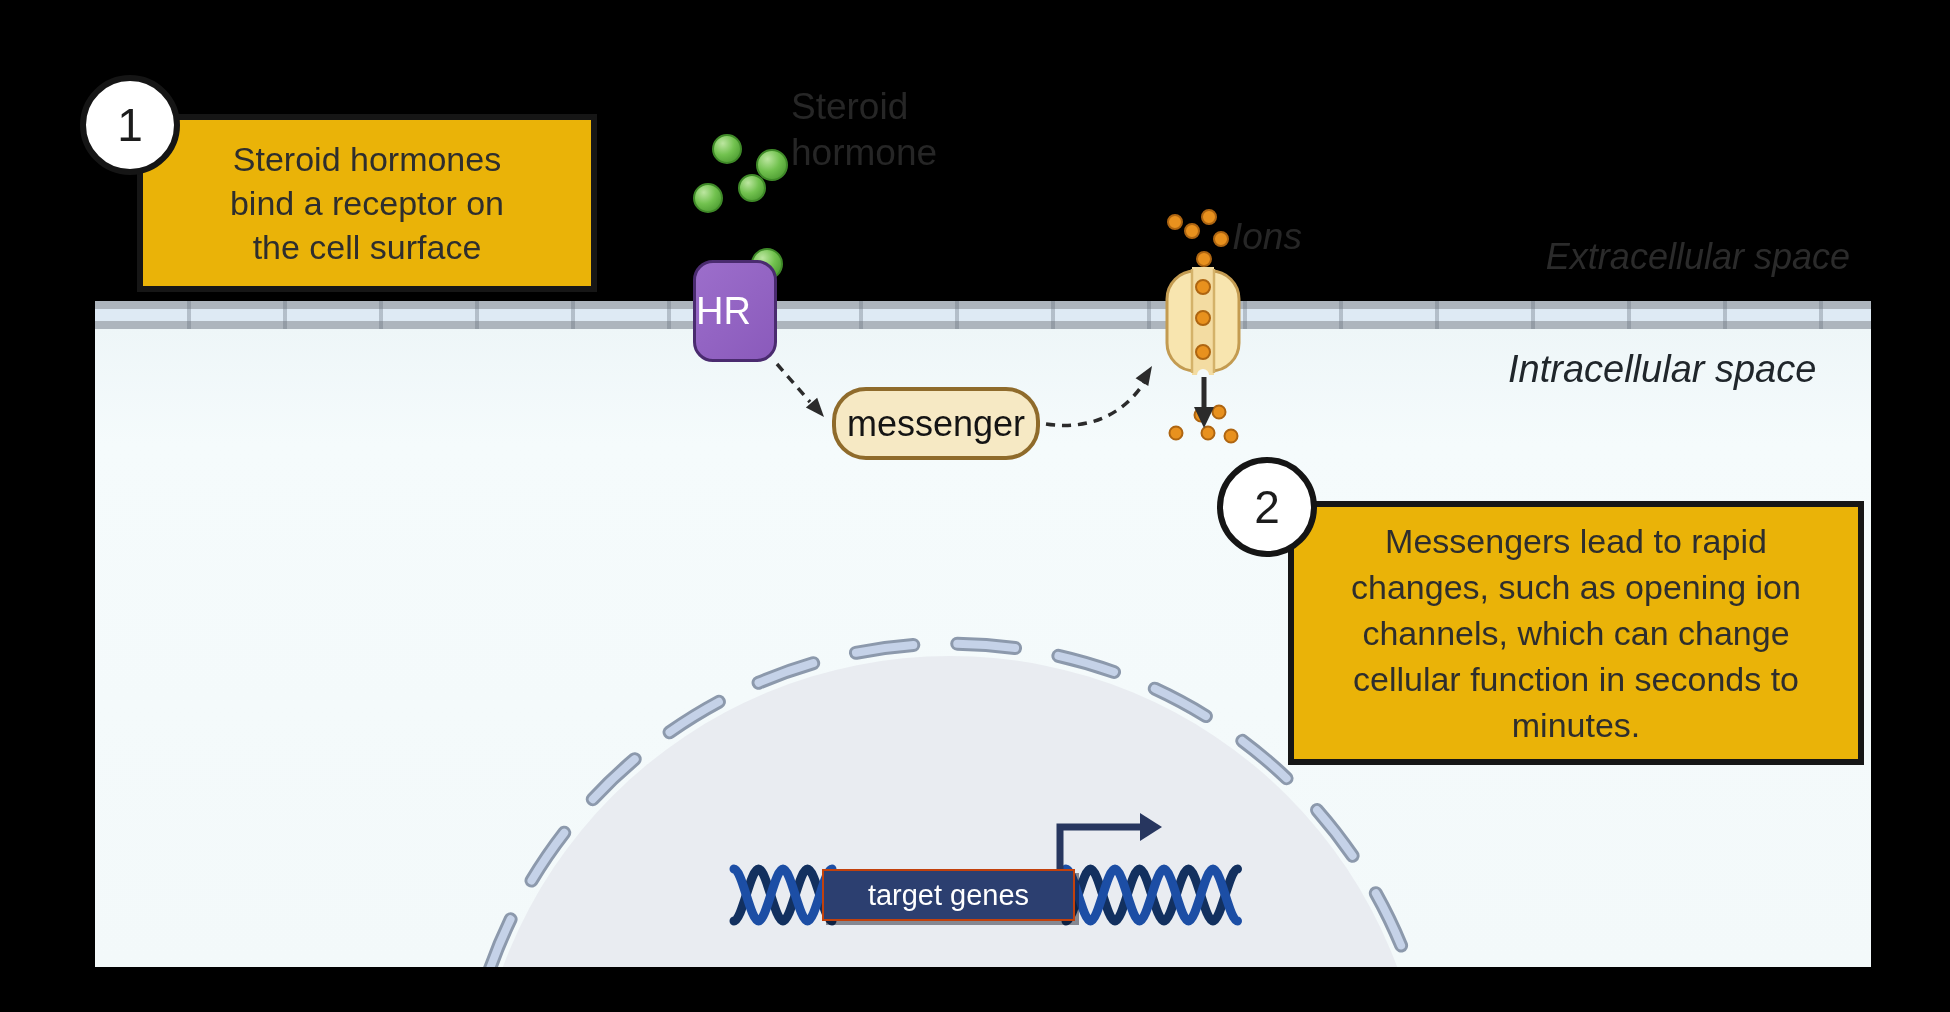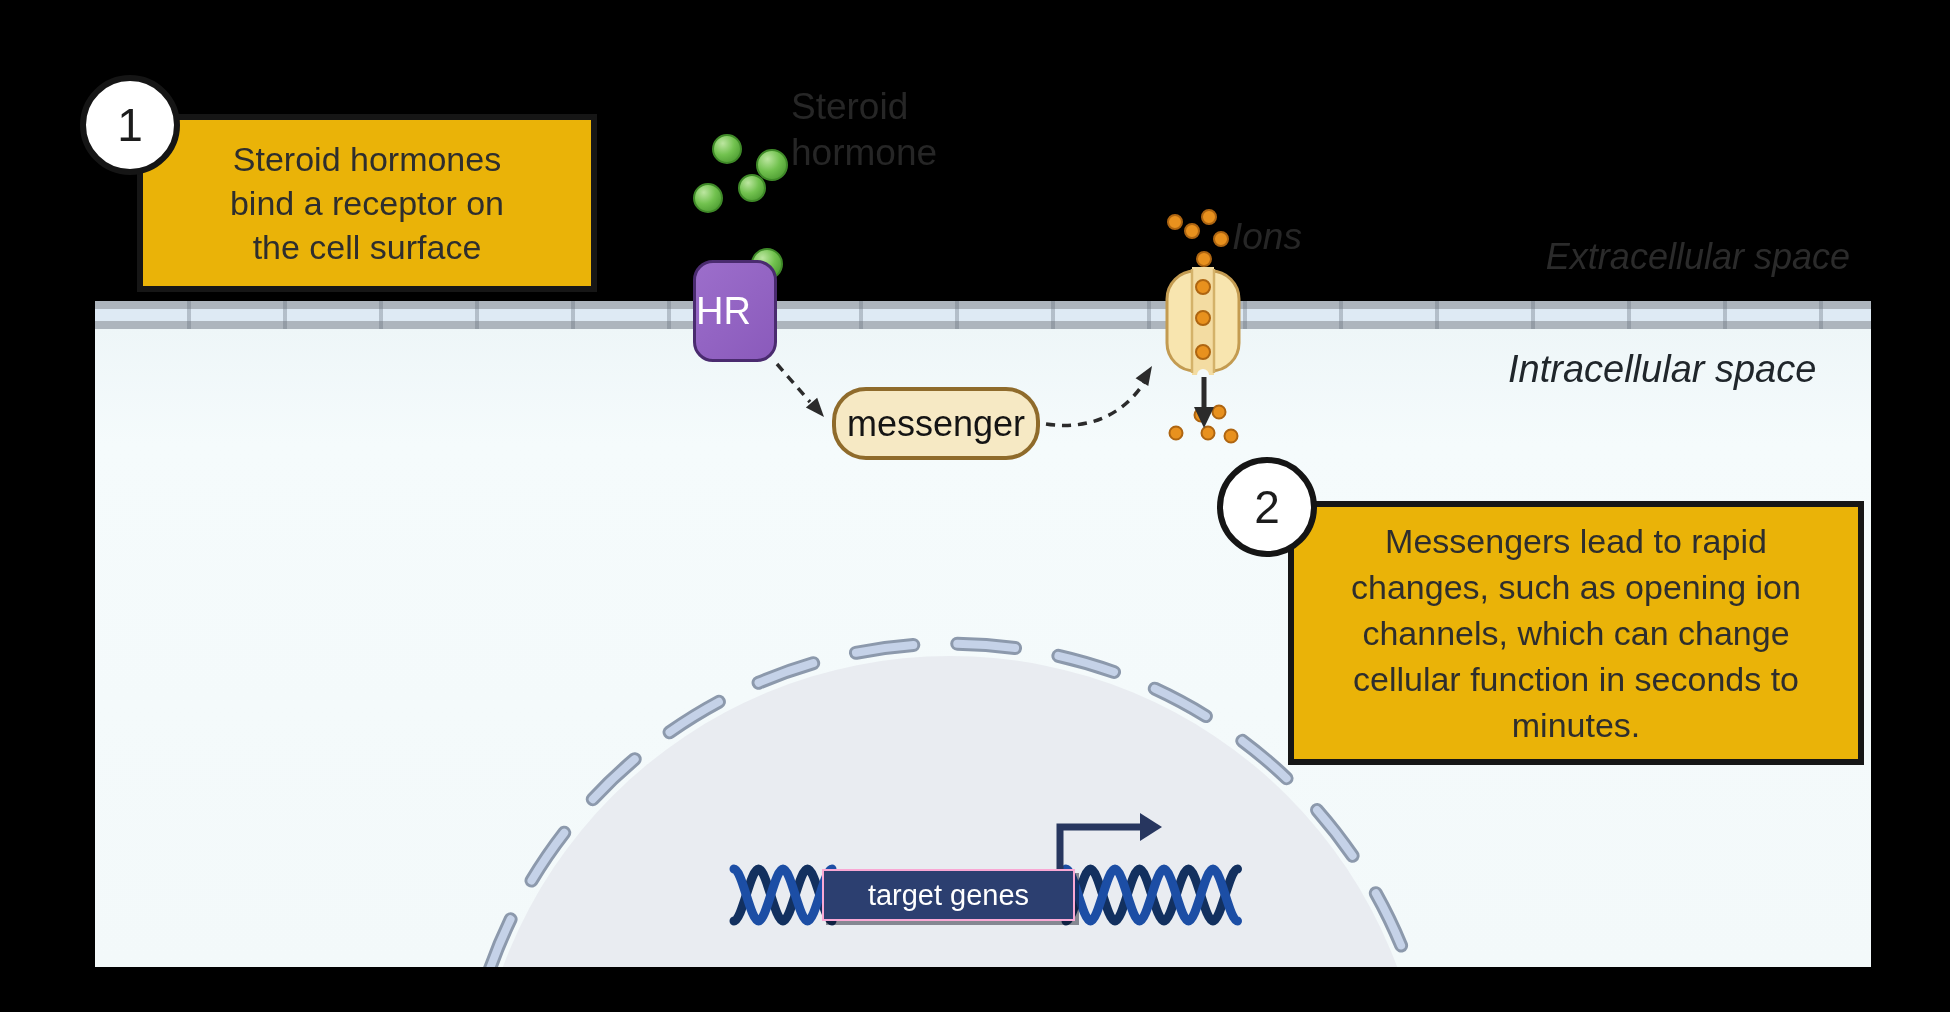--- a/index.html
+++ b/index.html
@@ -35,21 +35,21 @@
   .badge2{left:1217px;top:457px;}
 
   
   .hr{position:absolute;left:693px;top:260px;width:84px;height:102px;border-radius:20px;
       background:linear-gradient(135deg,#9C6ECB,#8A5ABB);border:3px solid #4A2B6F;box-sizing:border-box;
       color:#fff;font-size:38px;display:flex;align-items:center;justify-content:flex-start;z-index:10;}
   .messenger{position:absolute;left:832px;top:387px;width:208px;height:73px;border-radius:34px;
       background:#F6E9C4;border:4px solid #8F6B2B;box-sizing:border-box;color:#141414;font-size:36px;
       display:flex;align-items:center;justify-content:center;z-index:10;}
   .target-genes{position:absolute;left:822px;top:869px;width:253px;height:52px;background:#2C3F70;
-      border:2px solid #f9a8d4;box-sizing:border-box;box-shadow:4px 4px 0 rgba(10,15,30,.45);
+      border:2px solid #c2410c;box-sizing:border-box;box-shadow:4px 4px 0 rgba(10,15,30,.45);
       color:#fff;font-size:29px;display:flex;align-items:center;justify-content:center;z-index:10;}
 
   
   .ghost{position:absolute;color:#262626;z-index:10;}
   .lbl-steroid{left:791px;top:84px;width:185px;font-size:37px;line-height:46px;}
   .lbl-ions{left:1232px;top:216px;font-size:37px;font-style:italic;}
   .lbl-extra{left:1500px;top:236px;width:350px;text-align:right;font-size:36px;font-style:italic;color:#2B2B2B;}
   .lbl-intra{position:absolute;left:1508px;top:348px;font-size:38px;font-style:italic;color:#20262B;z-index:10;}
 </style>
 </head>

